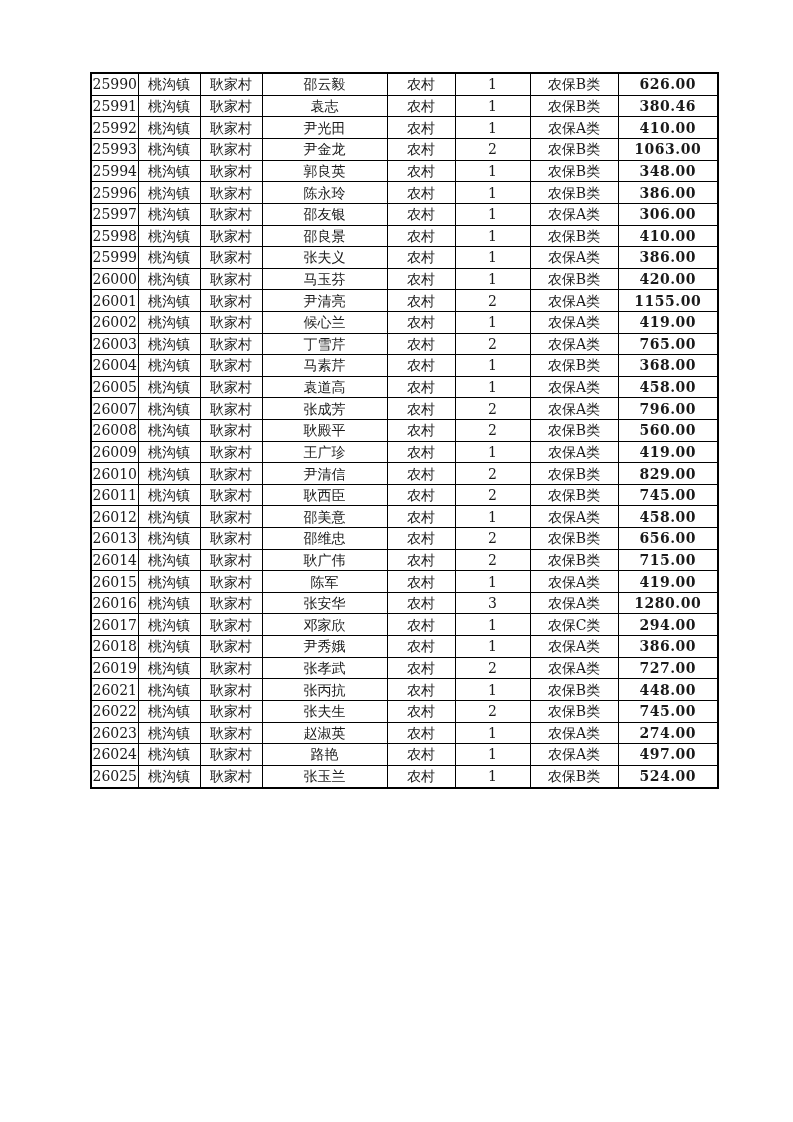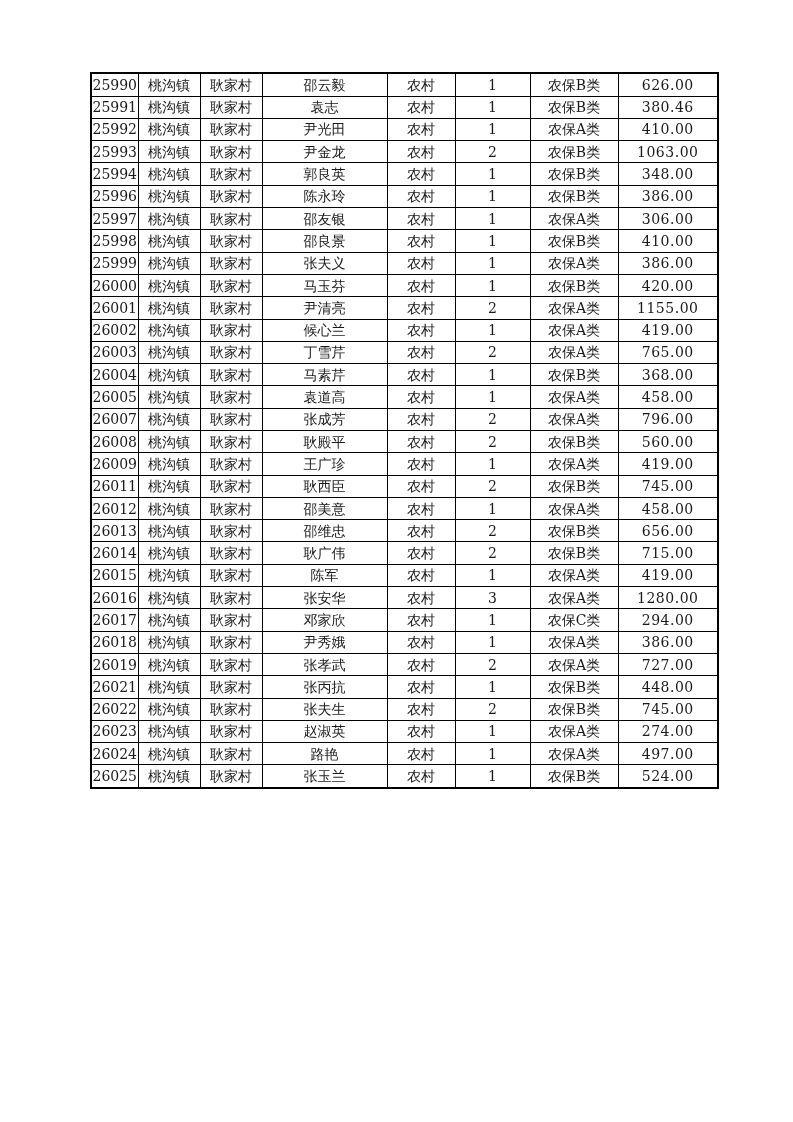--- a/index.html
+++ b/index.html
@@ -45,21 +45,21 @@
     overflow: hidden;
   }
   col.c-record-id         { width: 47px; }
   col.c-town              { width: 62px; }
   col.c-village           { width: 62px; }
   col.c-person-name       { width: 125px; }
   col.c-household-category{ width: 68px; }
   col.c-person-count      { width: 75px; }
   col.c-insurance-class   { width: 88px; }
   col.c-amount            { width: 100px; }
-  td.cell-amount { letter-spacing: 0.5px; }
+  td.cell-amount { letter-spacing: 0.5px; font-weight: bold; }
 </style>
 </head>
 <body>
 
 <div class="sheet">
   <table class="records">
     <colgroup>
       <col class="c-record-id">
       <col class="c-town">
       <col class="c-village">
@@ -244,20 +244,30 @@
           <td class="cell-record-id">26009</td>
           <td class="cell-town">桃沟镇</td>
           <td class="cell-village">耿家村</td>
           <td class="cell-person-name">王广珍</td>
           <td class="cell-household-category">农村</td>
           <td class="cell-person-count">1</td>
           <td class="cell-insurance-class">农保A类</td>
           <td class="cell-amount">419.00</td>
         </tr>
         <tr>
+          <td class="cell-record-id">26010</td>
+          <td class="cell-town">桃沟镇</td>
+          <td class="cell-village">耿家村</td>
+          <td class="cell-person-name">尹清信</td>
+          <td class="cell-household-category">农村</td>
+          <td class="cell-person-count">2</td>
+          <td class="cell-insurance-class">农保B类</td>
+          <td class="cell-amount">829.00</td>
+        </tr>
+        <tr>
           <td class="cell-record-id">26011</td>
           <td class="cell-town">桃沟镇</td>
           <td class="cell-village">耿家村</td>
           <td class="cell-person-name">耿西臣</td>
           <td class="cell-household-category">农村</td>
           <td class="cell-person-count">2</td>
           <td class="cell-insurance-class">农保B类</td>
           <td class="cell-amount">745.00</td>
         </tr>
         <tr>

